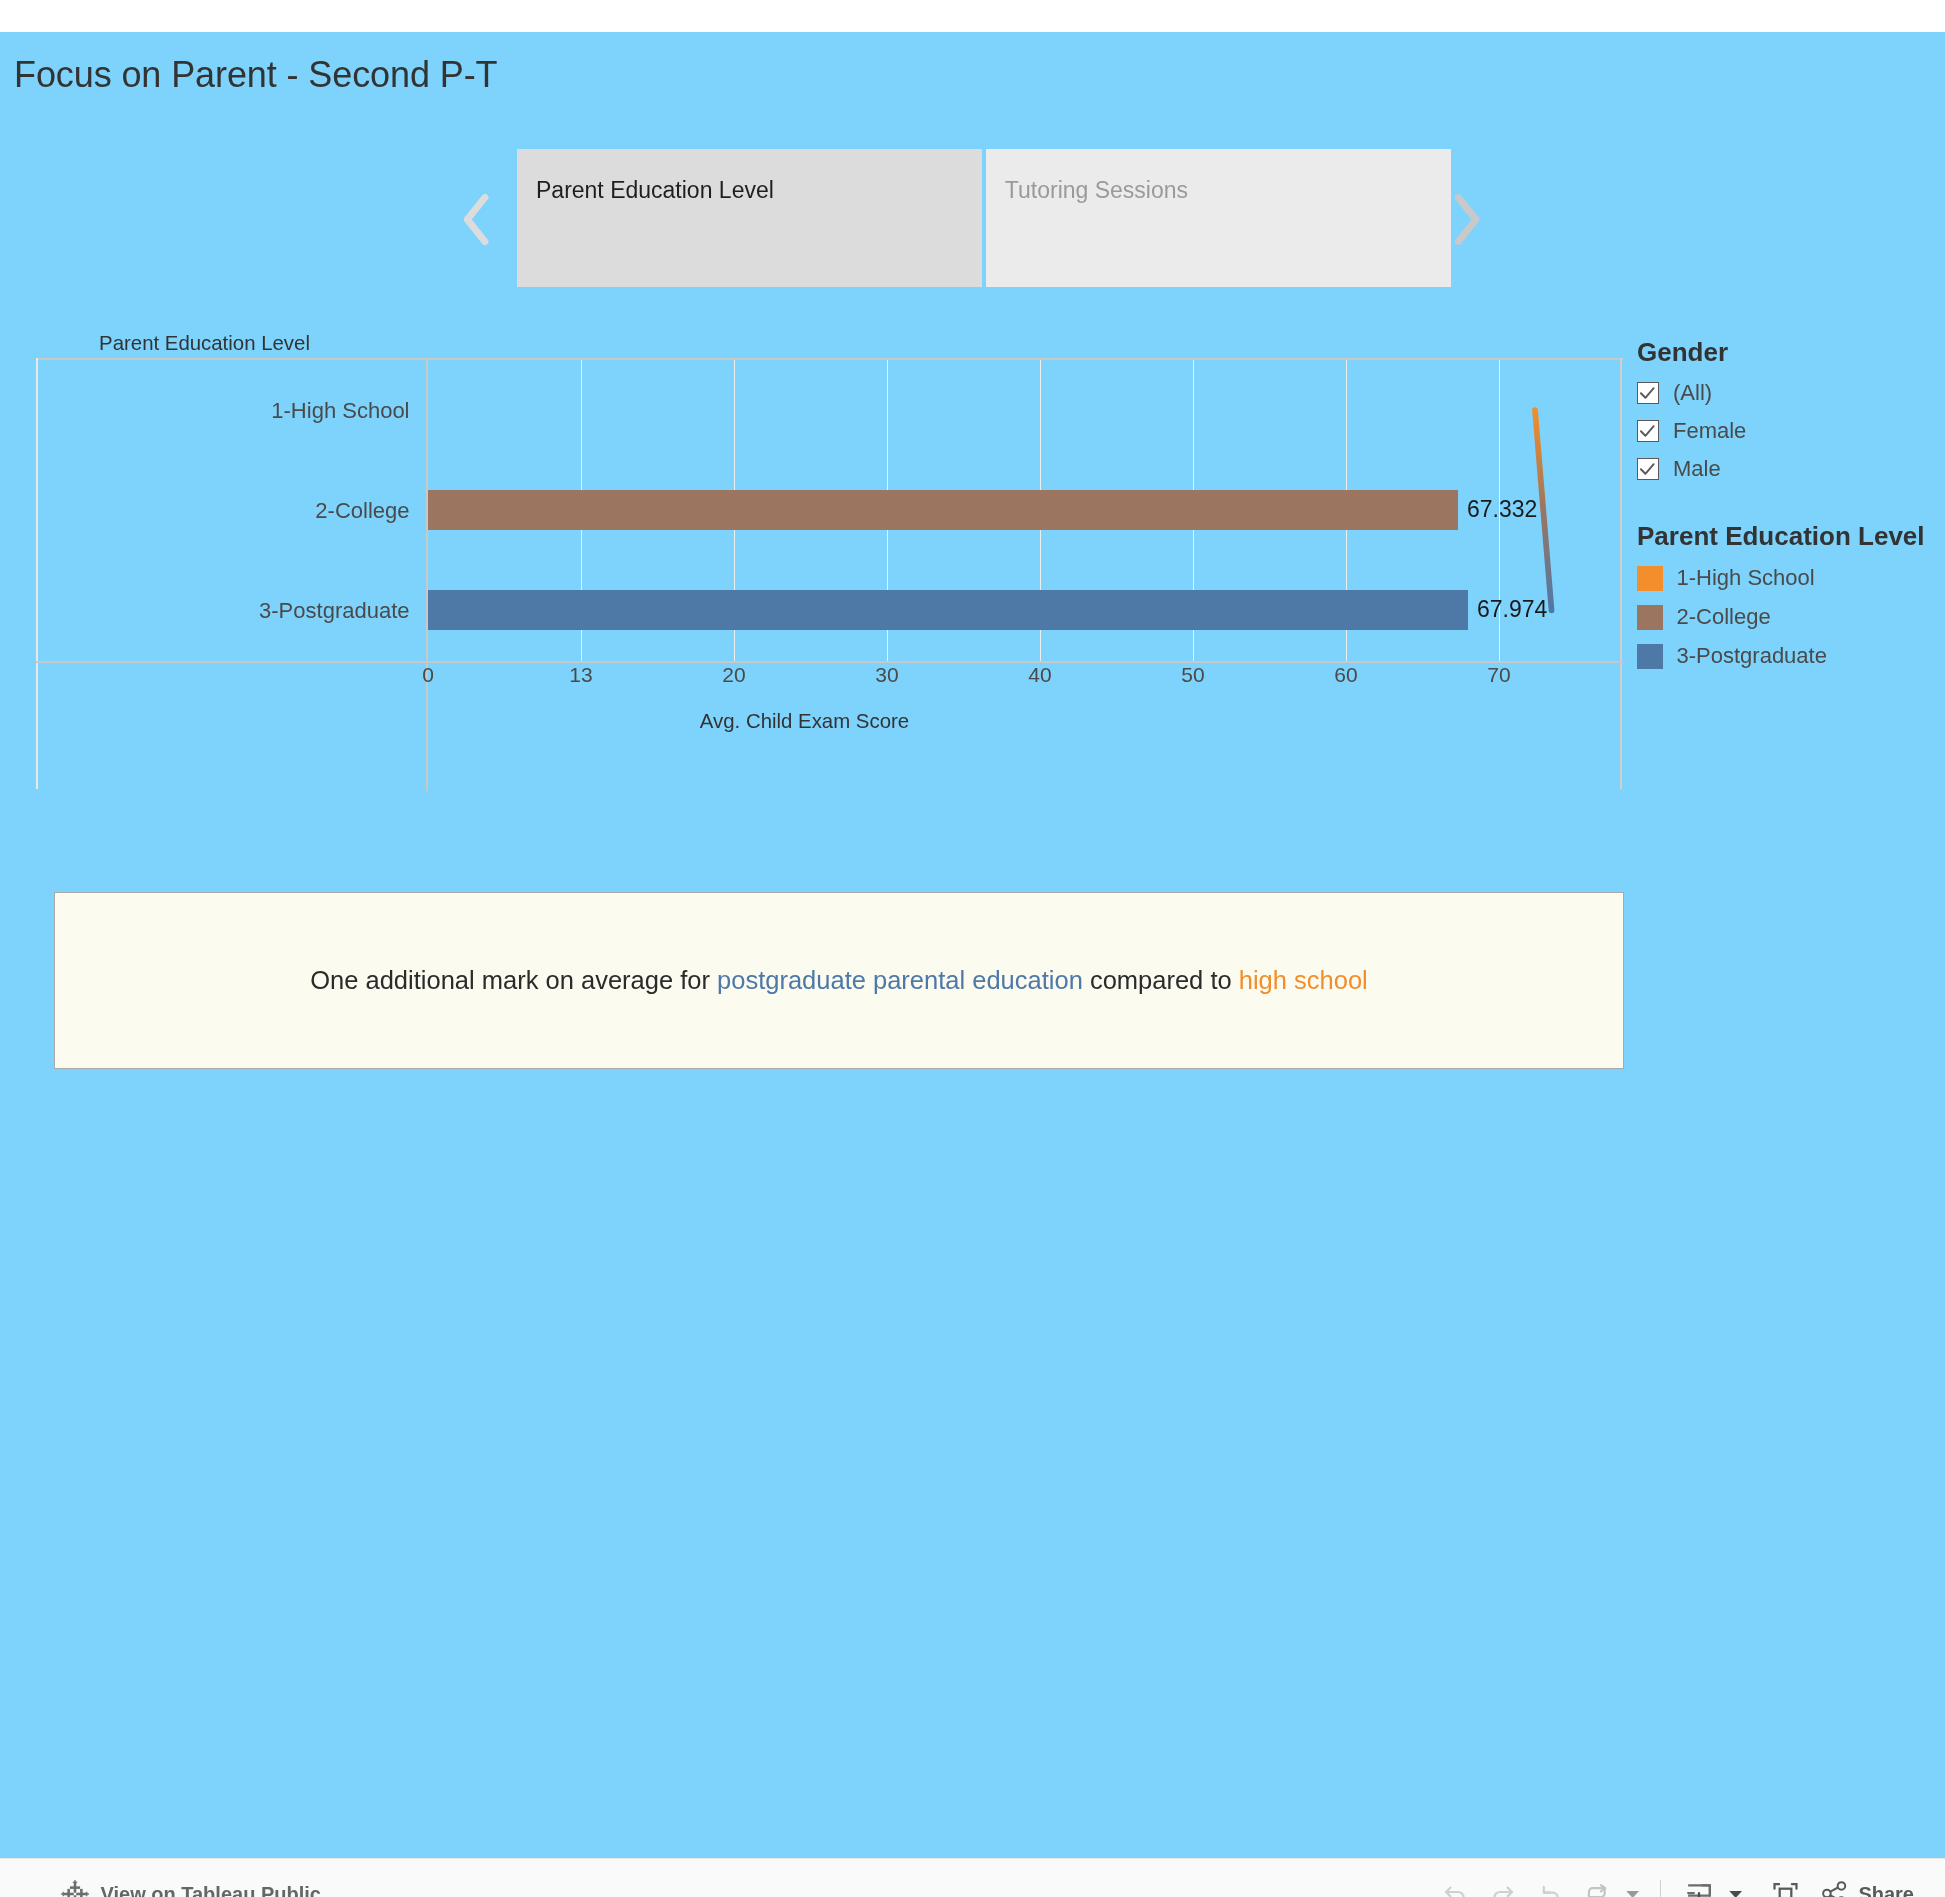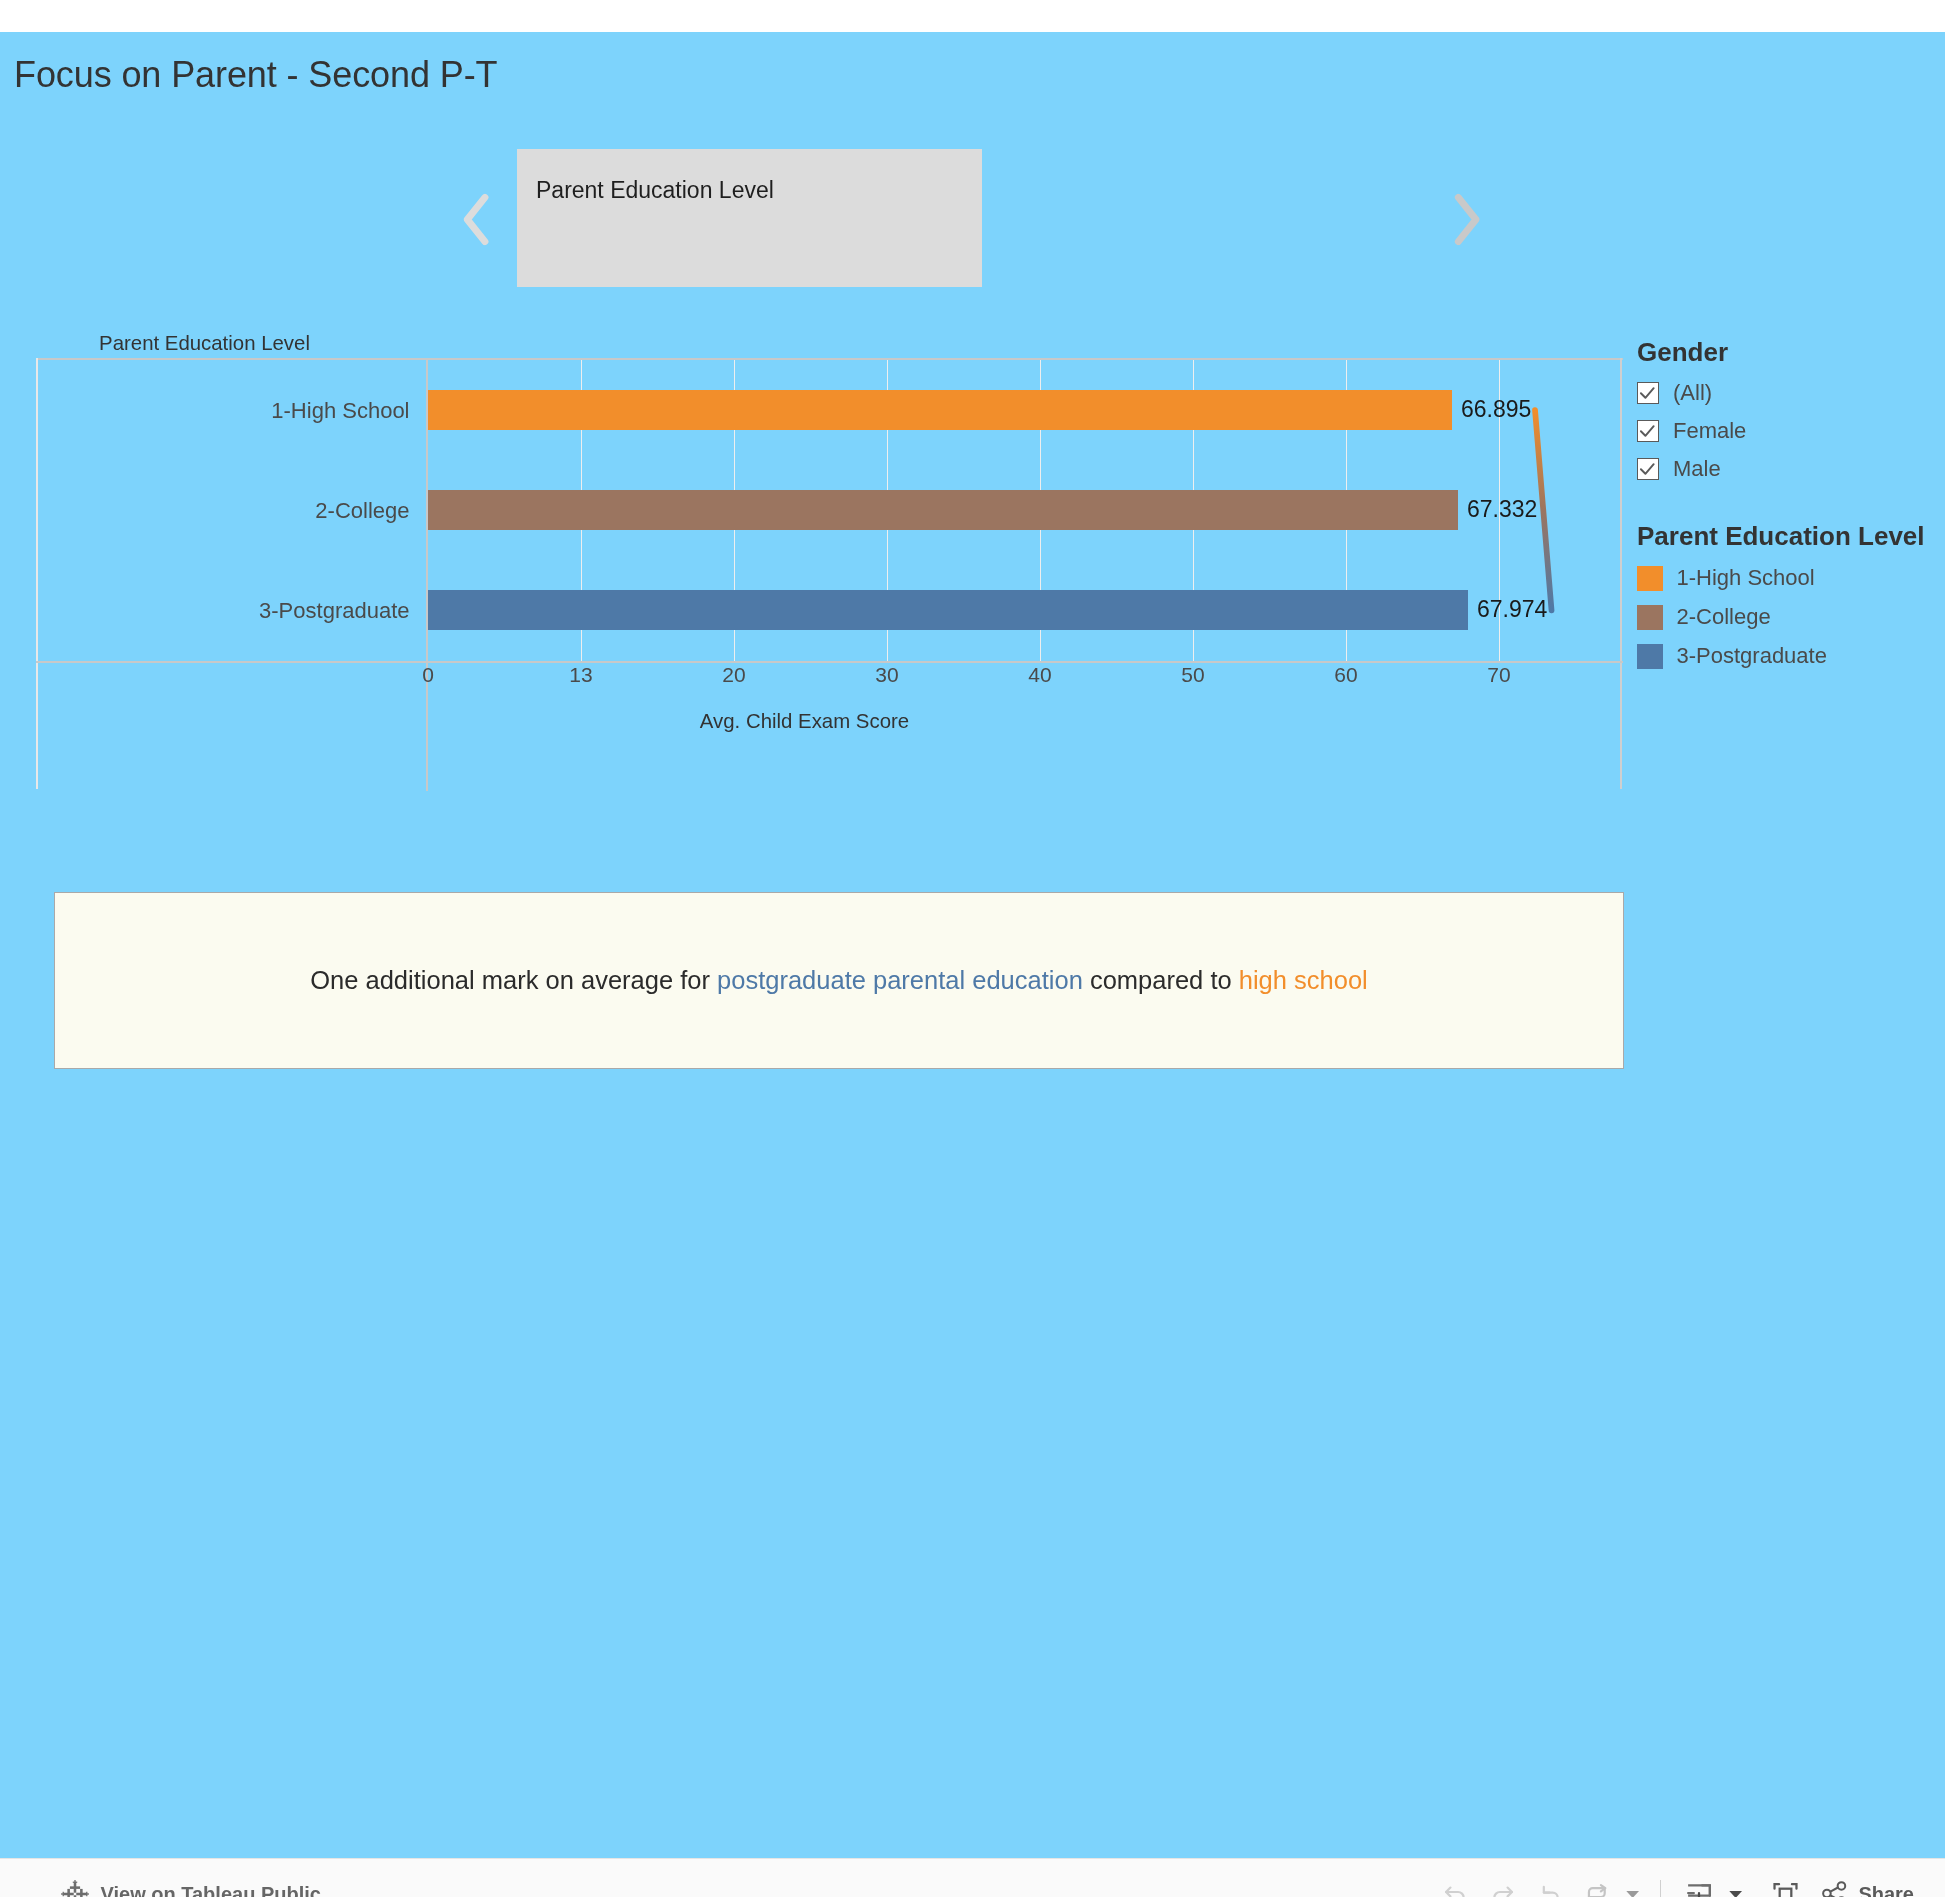--- a/index.html
+++ b/index.html
@@ -316,20 +316,23 @@
     <div class="nav-arrow" id="nav-prev">
       <svg width="29" height="52" viewBox="0 0 46 82" fill="none">
         <path d="M38 6 L10 41 L38 76" stroke="#dcdcdc" stroke-width="11" stroke-linecap="round" stroke-linejoin="round"></path>
       </svg>
     </div>
 
     <div class="tab-strip">
       <div class="tab active">
         <span>Parent Education Level</span>
       </div>
+      <div class="tab inactive">
+        <span>Tutoring Sessions</span>
+      </div>
     </div>
 
     <div class="nav-arrow" id="nav-next">
       <svg width="29" height="52" viewBox="0 0 46 82" fill="none">
         <path d="M10 6 L38 41 L10 76" stroke="#c9c9c9" stroke-width="11" stroke-linecap="round" stroke-linejoin="round"></path>
       </svg>
     </div>
   </div>
 
   <div id="viz">
@@ -352,24 +355,20 @@
       <div id="gridlines">
           <div class="gridline" style="left: 153px;"></div>
           <div class="gridline" style="left: 306px;"></div>
           <div class="gridline" style="left: 459px;"></div>
           <div class="gridline" style="left: 612px;"></div>
           <div class="gridline" style="left: 765px;"></div>
           <div class="gridline" style="left: 918px;"></div>
           <div class="gridline" style="left: 1071px;"></div>
         </div>
 
-      <div class="bar-row" style="top:0px">
-        <div class="bar" id="bar-0" style="width: 1024px; background: rgb(242, 142, 43);"></div>
-        <div class="bar-label" id="barlabel-0" style="left: 1033px;">66.895</div>
-      </div>
 
       <div class="bar-row" style="top:100px">
         <div class="bar" id="bar-1" style="width: 1030px; background: rgb(155, 117, 96);"></div>
         <div class="bar-label" id="barlabel-1" style="left: 1039px;">67.332</div>
       </div>
 
       <div class="bar-row" style="top:200px">
         <div class="bar" id="bar-2" style="width: 1040px; background: rgb(78, 121, 167);"></div>
         <div class="bar-label" id="barlabel-2" style="left: 1049px;">67.974</div>
       </div>

